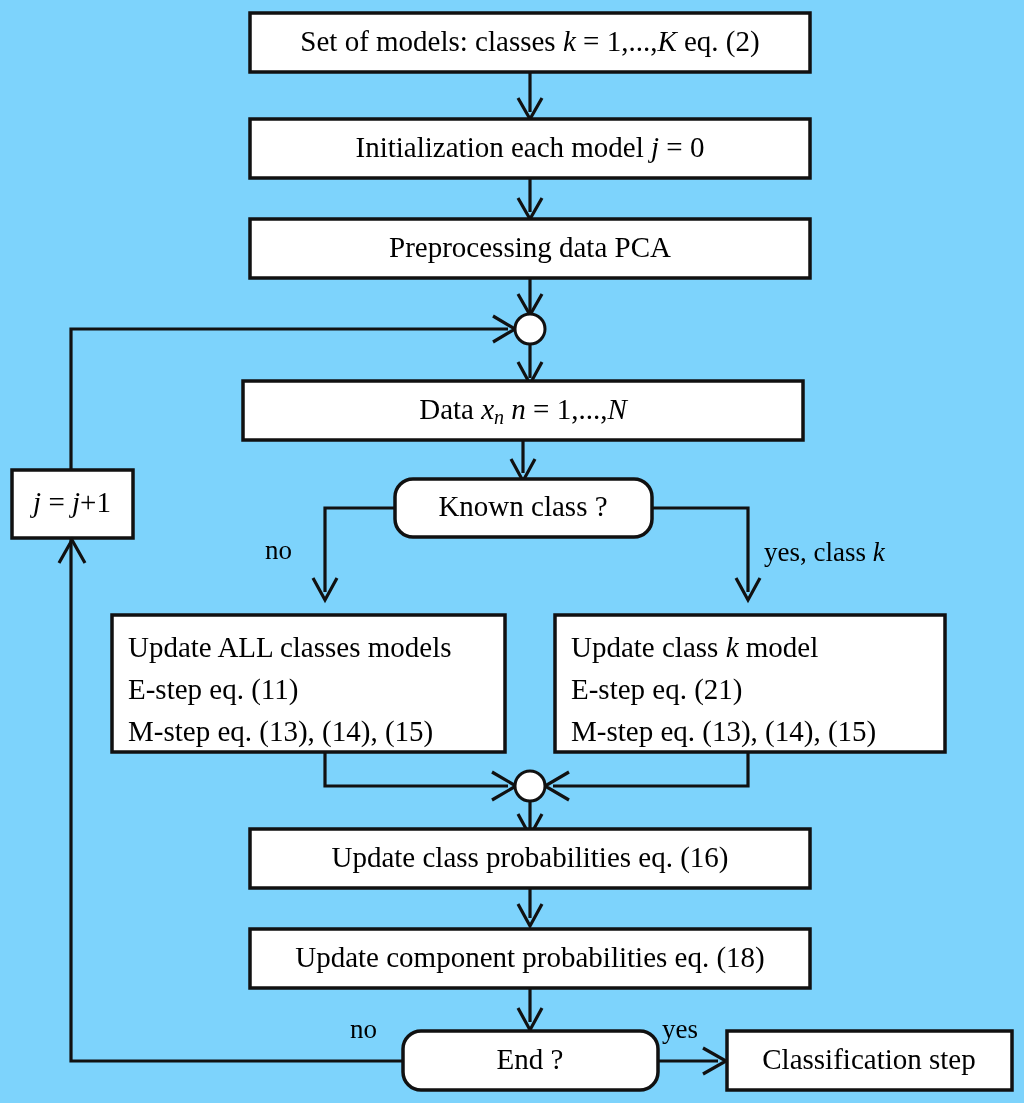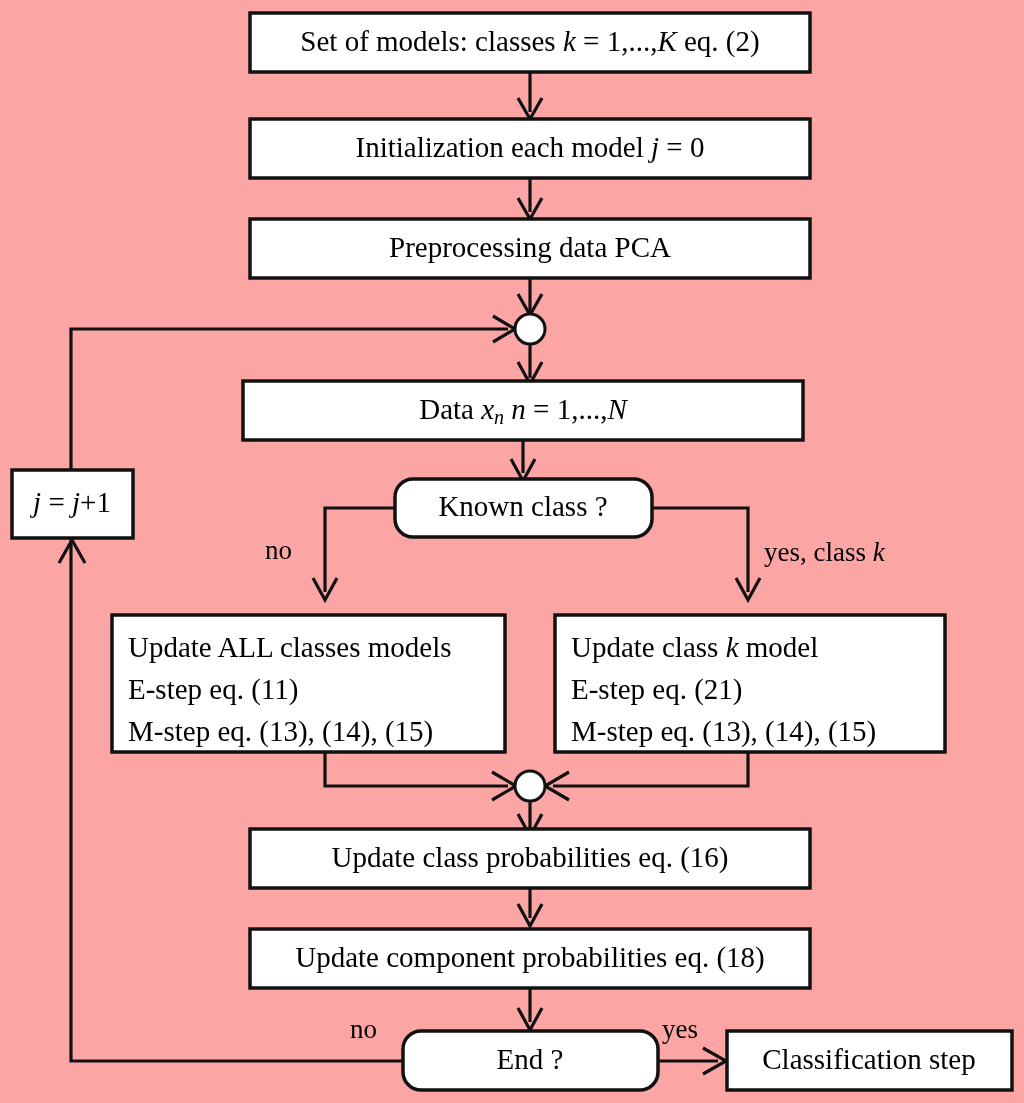--- a/index.html
+++ b/index.html
@@ -4,21 +4,21 @@
 <style>
   html, body {
     margin: 0;
     padding: 0;
     background: #ffffff;
   }
   #flowchart-root {
     position: relative;
     width: 1024px;
     height: 1103px;
-    background: #fca5a5;
+    background: #7dd3fc;
     font-family: "Liberation Serif", "DejaVu Serif", serif;
     overflow: hidden;
   }
   svg#flow-svg {
     position: absolute;
     inset: 0;
     width: 1024px;
     height: 1103px;
   }
   .node-box {

